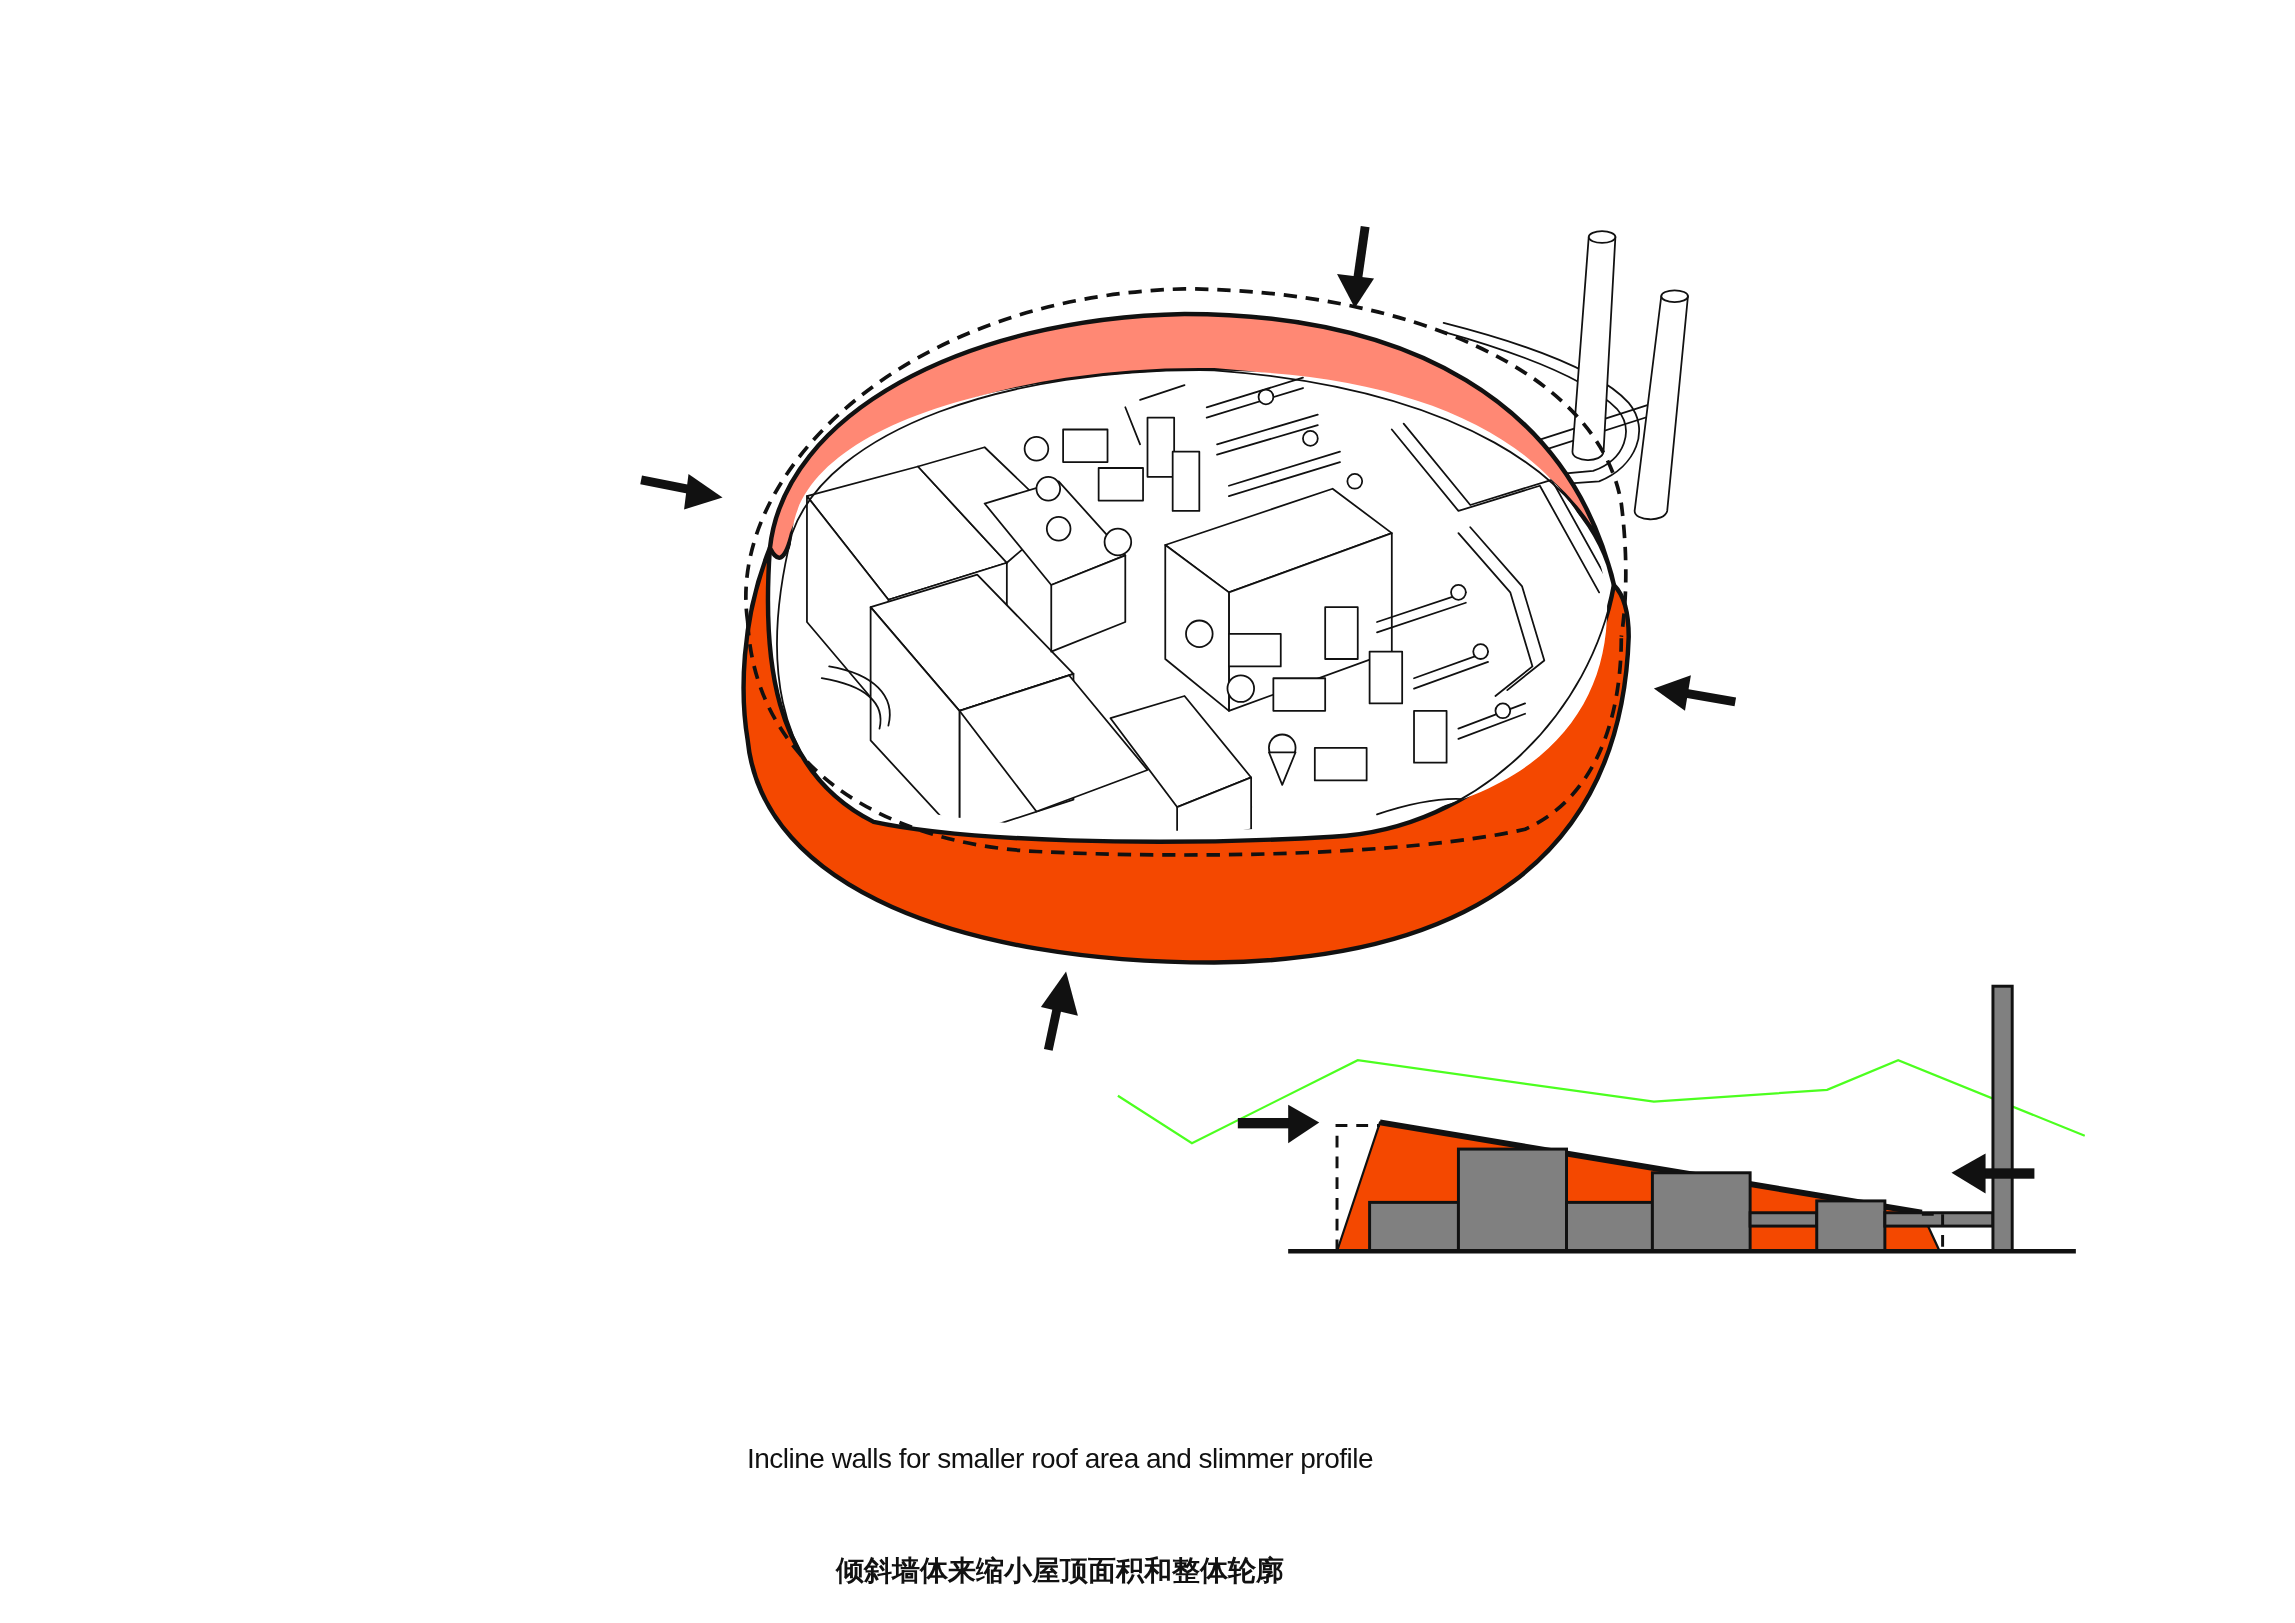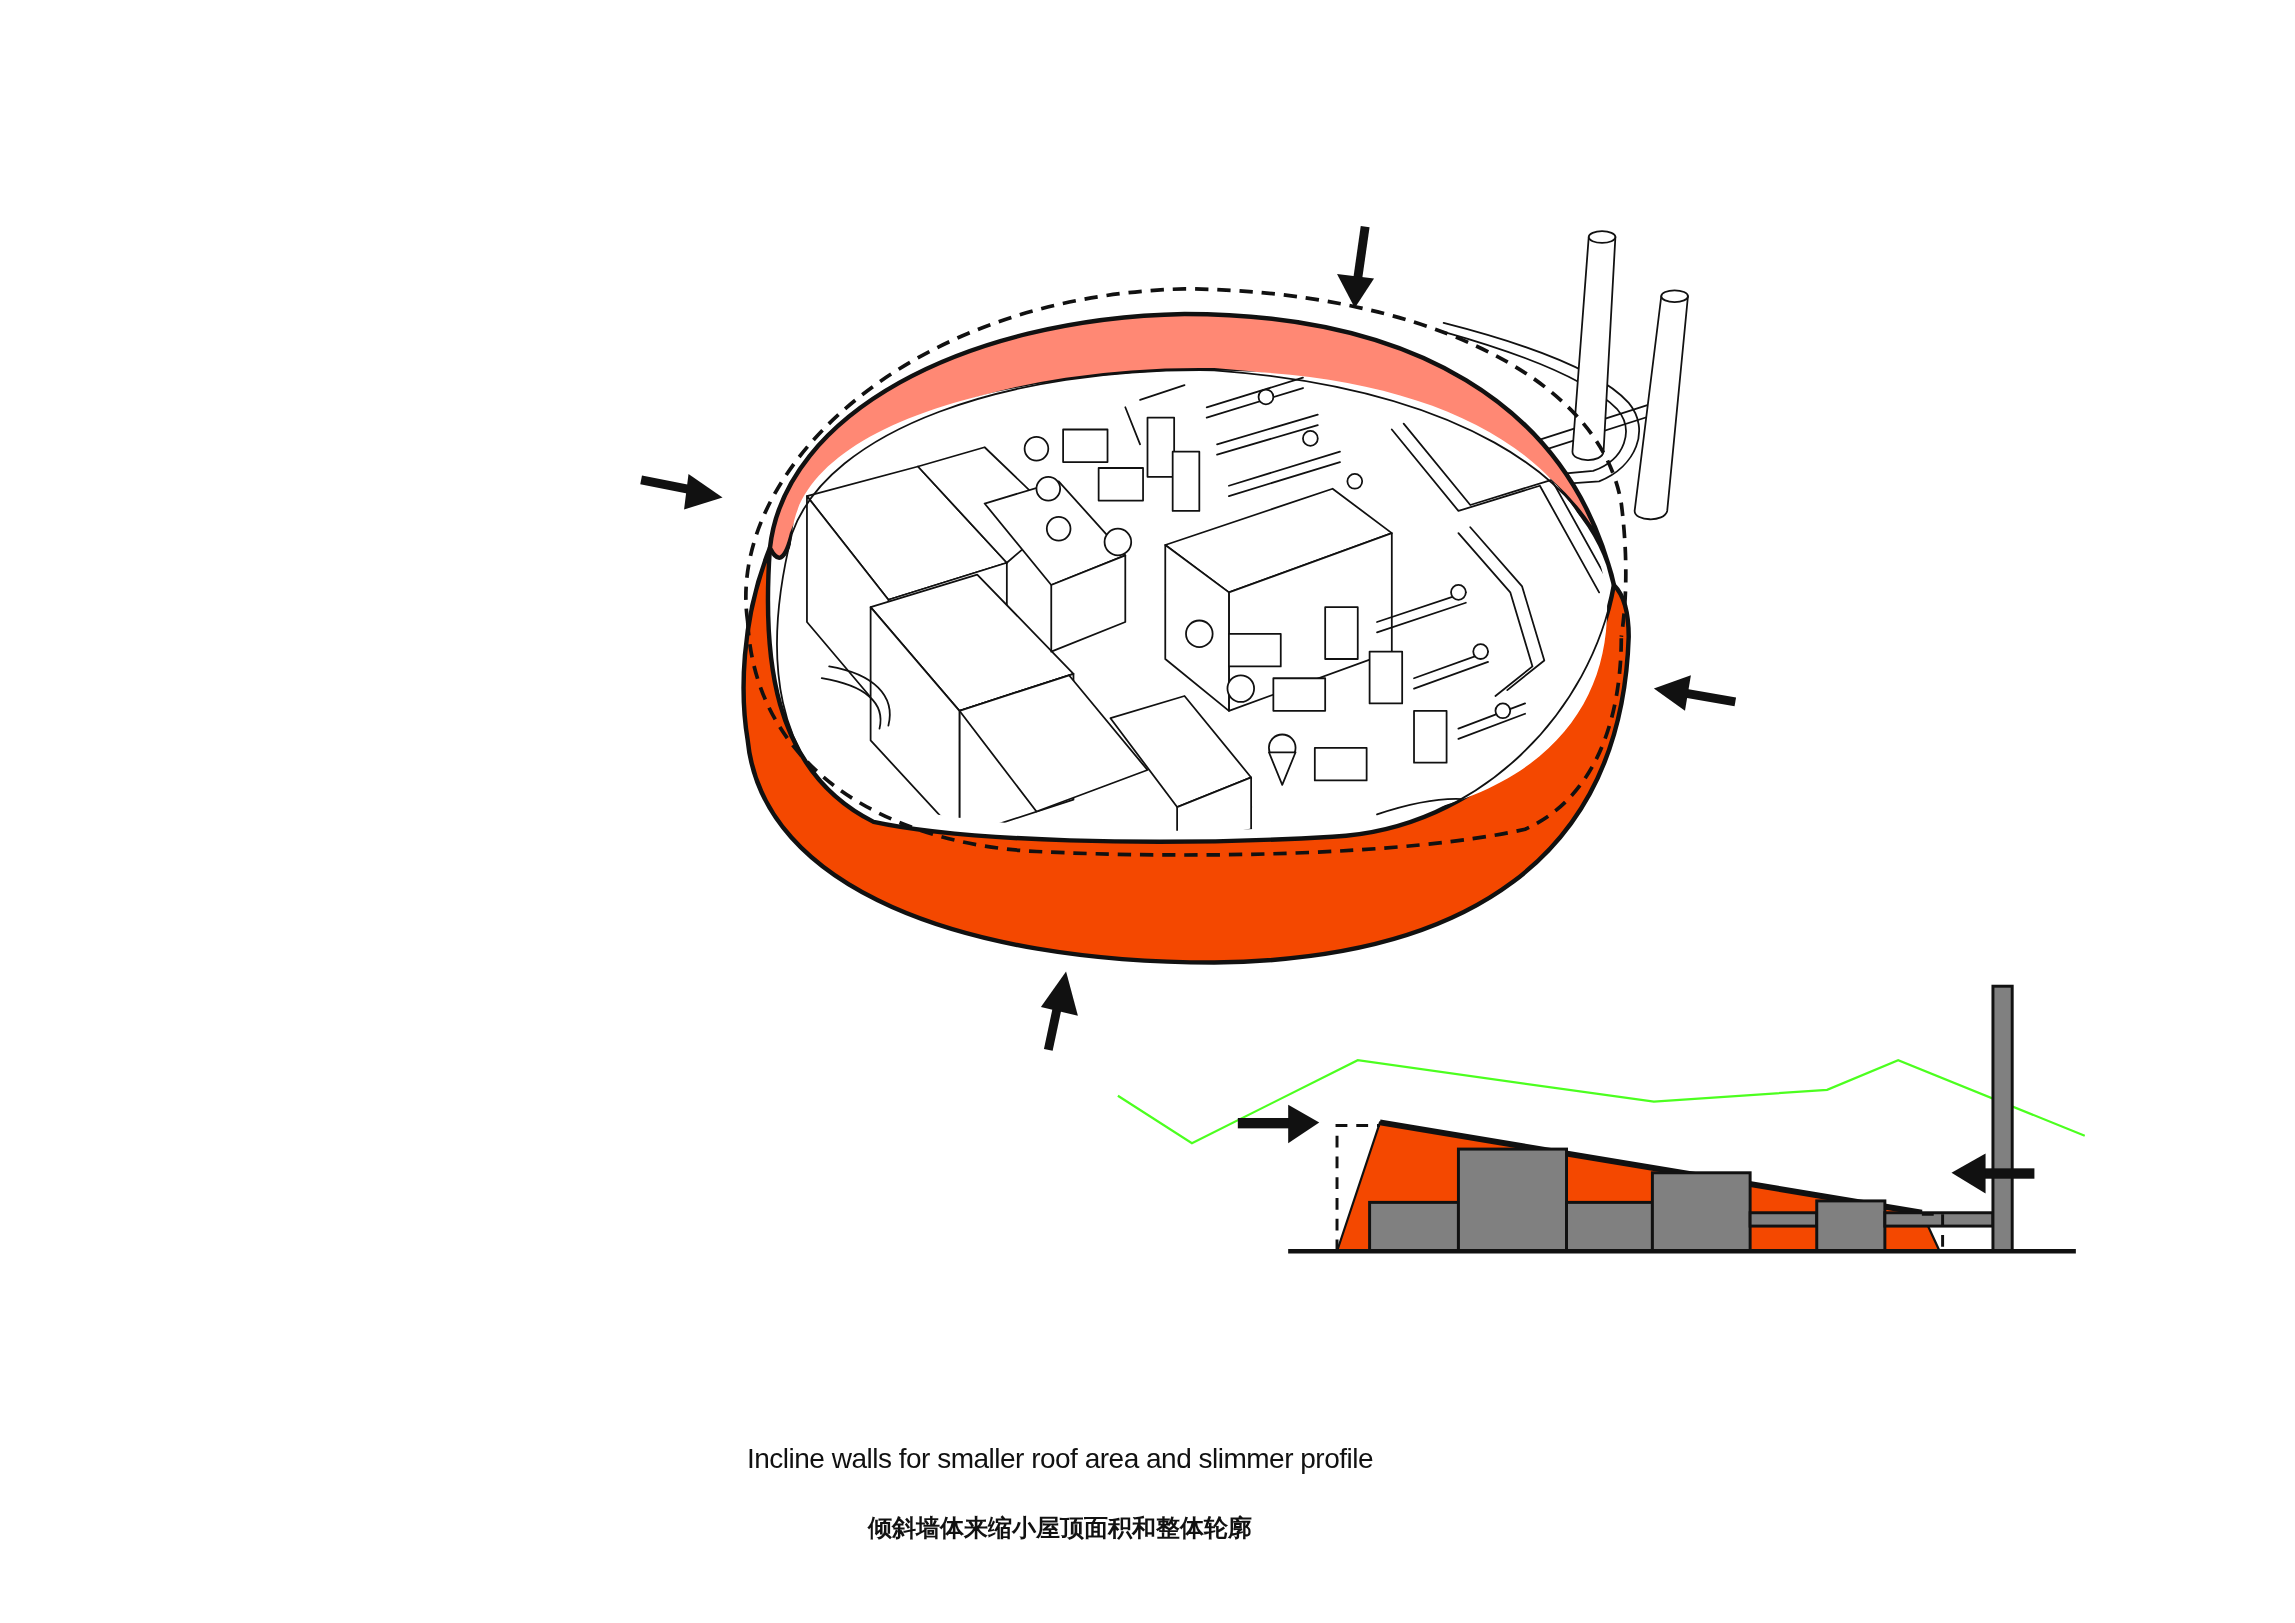--- a/index.html
+++ b/index.html
@@ -1,20 +1,20 @@
 <!DOCTYPE html>
 <html style="font-size:7.4px"><head>
 <meta charset="utf-8">
 <style>
   html, body { margin: 0; padding: 0; background: #ffffff; }
   body { width: 2295px; height: 1623px; position: relative; overflow: hidden; font-family: "Liberation Sans", sans-serif; }
   #canvas { position: absolute; left: 0; top: 0; width: 2295px; height: 1623px; }
   .caption { position: absolute; left: 0; width: 2120px; text-align: center; color: #111; }
   .caption-en { top: 1443px; font-size: 28px; font-weight: 300; letter-spacing: -0.5px; font-family: "Liberation Sans", sans-serif; }
-  .caption-zh { top: 1512px; font-size: 24px; font-weight: 700; font-family: "DejaVu Sans", sans-serif; }
+  .caption-zh { top: 1552px; font-size: 28px; font-weight: 700; font-family: "DejaVu Sans", sans-serif; }
   .ln { fill: none; stroke: #111; stroke-width: 1.2; stroke-linejoin: round; stroke-linecap: round; }
   .lnw { fill: #fff; stroke: #111; stroke-width: 1.2; stroke-linejoin: round; }
 </style>
 </head>
 <body>
 
 <svg id="canvas" viewBox="0 0 1550 1096" xmlns="http://www.w3.org/2000/svg">
   <defs>
     <clipPath id="innerClip">
       <path d="M 535 360 C 540 300, 640 255, 800 250 C 960 248, 1070 300, 1085 400 C 1090 470, 1050 530, 950 550 C 860 565, 720 565, 620 548 C 560 530, 520 470, 535 360 Z"></path>

